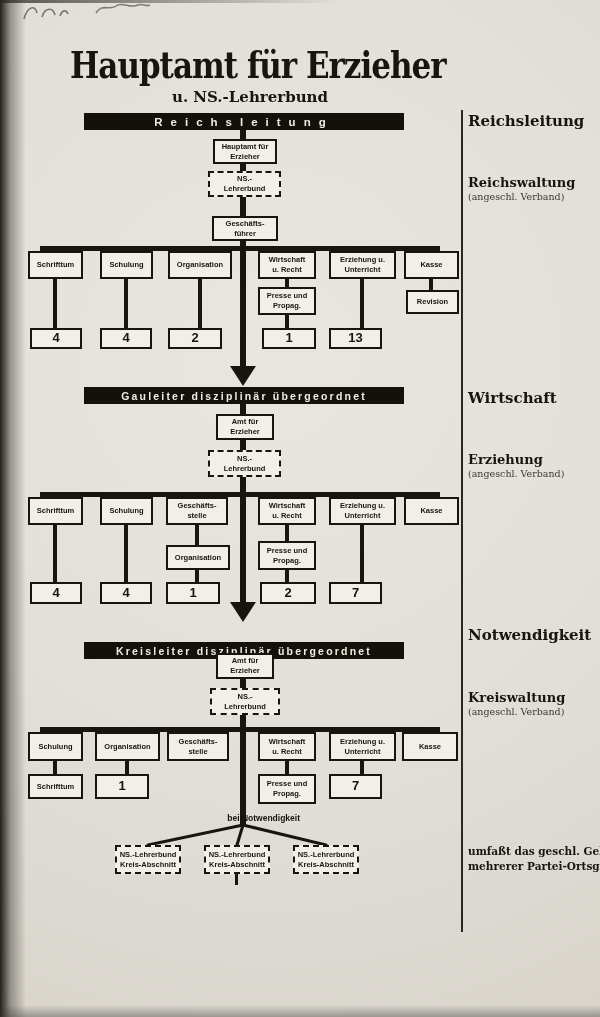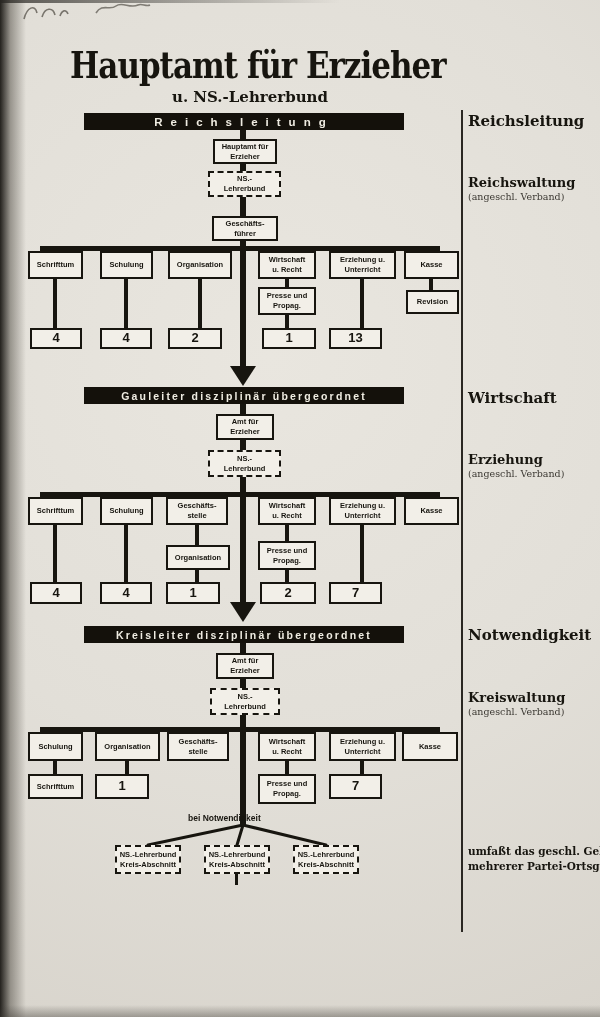--- a/index.html
+++ b/index.html
@@ -32,21 +32,21 @@
   .stub { position:absolute; width:4px; background:#17150f; z-index:1; }
   .dstub { position:absolute; width:0; border-left:3px dashed #17150f; z-index:1; }
   .arrow { position:absolute; width:0; height:0; border-left:13px solid transparent;
            border-right:13px solid transparent; border-top:20px solid #17150f; z-index:1; }
   .vdivider { position:absolute; left:461px; top:110px; width:2px; height:822px; background:#2a2722; }
   .mlabel { position:absolute; left:468px; font-family:"DejaVu Serif", serif; font-weight:bold; white-space:nowrap; }
   .mlabel.big { font-size:15px; }
   .mlabel.med { font-size:13px; }
   .mlabel.sub { font-size:9.5px; font-weight:normal; color:#3c3933; }
   .mlabel.note { font-size:10.5px; }
-  .chart-note { position:absolute; font-size:8.5px; font-weight:bold; text-align:left; z-index:4; }
+  .chart-note { position:absolute; font-size:8.5px; font-weight:bold; text-align:right; z-index:4; }
   .footer { position:absolute; left:35px; top:943px; font-family:"DejaVu Serif", serif; font-weight:bold;
             font-size:14px; white-space:nowrap; }
   .splay { position:absolute; z-index:1; }
 </style>
 </head>
 <body>
 
 <div class="page">
 
   <div class="edge-left"></div>
@@ -147,21 +147,21 @@
   <div class="box" style="left:166px;top:545px;width:64px;height:25px">Organisation</div>
   <div class="box" style="left:258px;top:541px;width:58px;height:29px">Presse und
 Propag.</div>
 
   <div class="box num" style="left:30px;top:582px;width:52px;height:22px">4</div>
   <div class="box num" style="left:100px;top:582px;width:52px;height:22px">4</div>
   <div class="box num" style="left:166px;top:582px;width:54px;height:22px">1</div>
   <div class="box num" style="left:260px;top:582px;width:56px;height:22px">2</div>
   <div class="box num" style="left:329px;top:582px;width:53px;height:22px">7</div>
 
-  <div class="banner" style="top:626px">
+  <div class="banner" style="top:642px">
     <span>Kreisleiter disziplinär übergeordnet</span>
   </div>
   <div class="lv" style="left:240px;top:643px;height:183px"></div>
 
   <div class="box" style="left:216px;top:653px;width:58px;height:26px">Amt für
 Erzieher</div>
   <div class="box dashed" style="left:210px;top:688px;width:70px;height:27px">NS.-
 Lehrerbund</div>
 
   <div class="lh" style="left:40px;top:727px;width:400px"></div>

